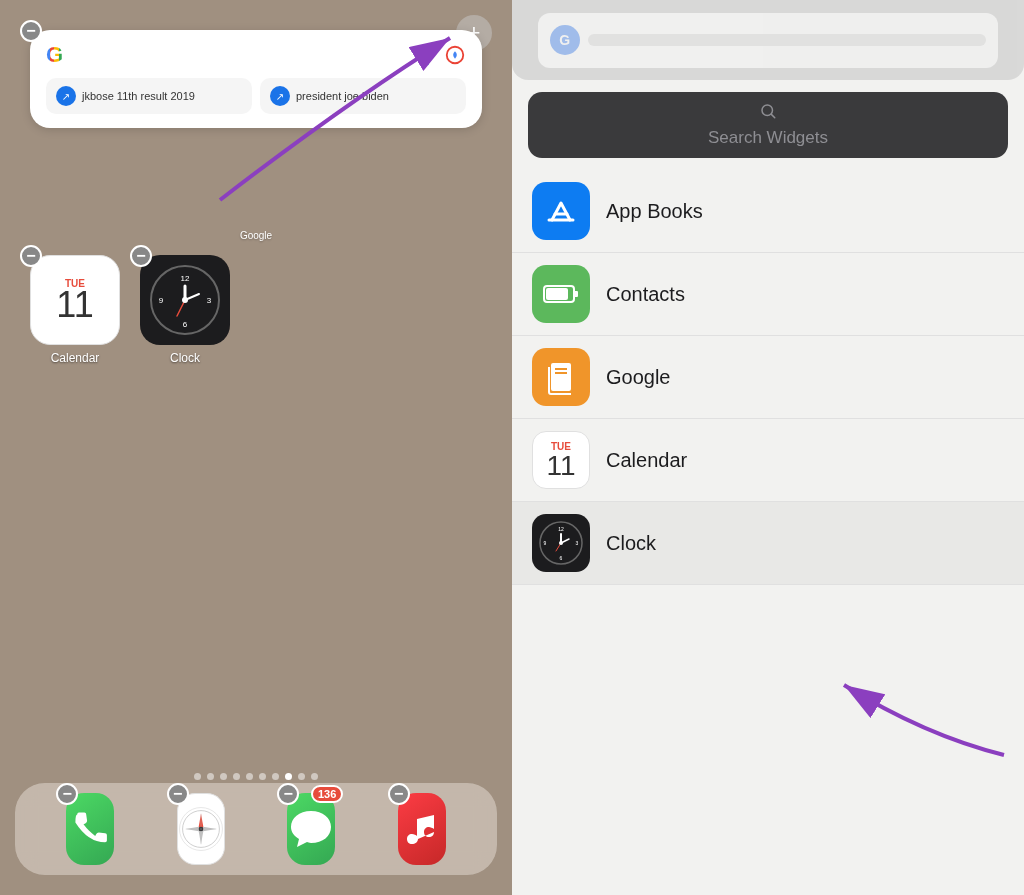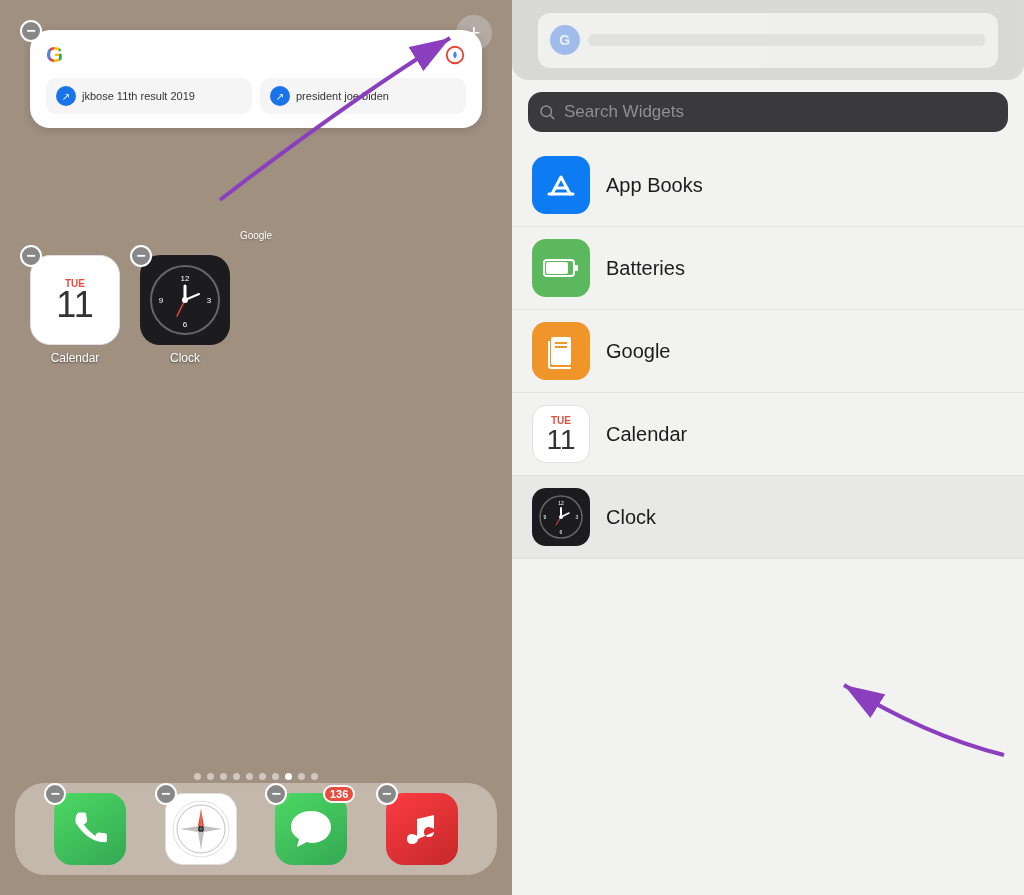--- a/index.html
+++ b/index.html
@@ -269,21 +269,21 @@
       justify-content: center;
       color: white;
       font-size: 16px;
       font-weight: bold;
       cursor: pointer;
       border: 2px solid white;
       z-index: 2;
     }
 
     .dock-app-icon {
-      width: 72px;
+      width: 48px;
       height: 72px;
       border-radius: 18px;
       display: flex;
       align-items: center;
       justify-content: center;
       font-size: 40px;
       color: white;
       position: relative;
     }
 
@@ -354,20 +354,21 @@
 
     
     .search-bar {
       margin: 12px 16px;
       background: #3a3a3c;
       border-radius: 14px;
       padding: 10px 10px;
       display: flex;
       align-items: center;
       gap: 8px;
+      flex-direction: column;
     }
 
     .search-bar-text {
       color: #8e8e93;
       font-size: 17px;
     }
 
     
     .widget-list {
       flex: 1;
@@ -600,21 +601,21 @@
     </div>
 
     <div class="widget-list-item">
       <div class="widget-app-icon batteries-icon">
         <svg width="36" height="20" viewBox="0 0 36 20">
           <rect x="1" y="2" width="30" height="16" rx="3" stroke="white" stroke-width="2" fill="none"></rect>
           <rect x="31" y="7" width="4" height="6" rx="1" fill="white"></rect>
           <rect x="3" y="4" width="22" height="12" rx="2" fill="white"></rect>
         </svg>
       </div>
-      <span class="widget-item-name">Batteries</span>
+      <span class="widget-item-name">Contacts</span>
     </div>
 
     <div class="widget-list-item">
       <div class="widget-app-icon books-icon">
         <svg width="36" height="36" viewBox="0 0 36 36">
           <path d="M8 6 Q8 4 10 4 L26 4 Q28 4 28 6 L28 30 Q28 32 26 32 L10 32 Q8 32 8 30 Z" fill="white"></path>
           <line x1="12" y1="10" x2="24" y2="10" stroke="#f0952a" stroke-width="2"></line>
           <line x1="12" y1="14" x2="24" y2="14" stroke="#f0952a" stroke-width="2"></line>
           <path d="M6 8 L6 33 Q6 35 8 35 L28 35" stroke="white" stroke-width="2" fill="none"></path>
         </svg>

